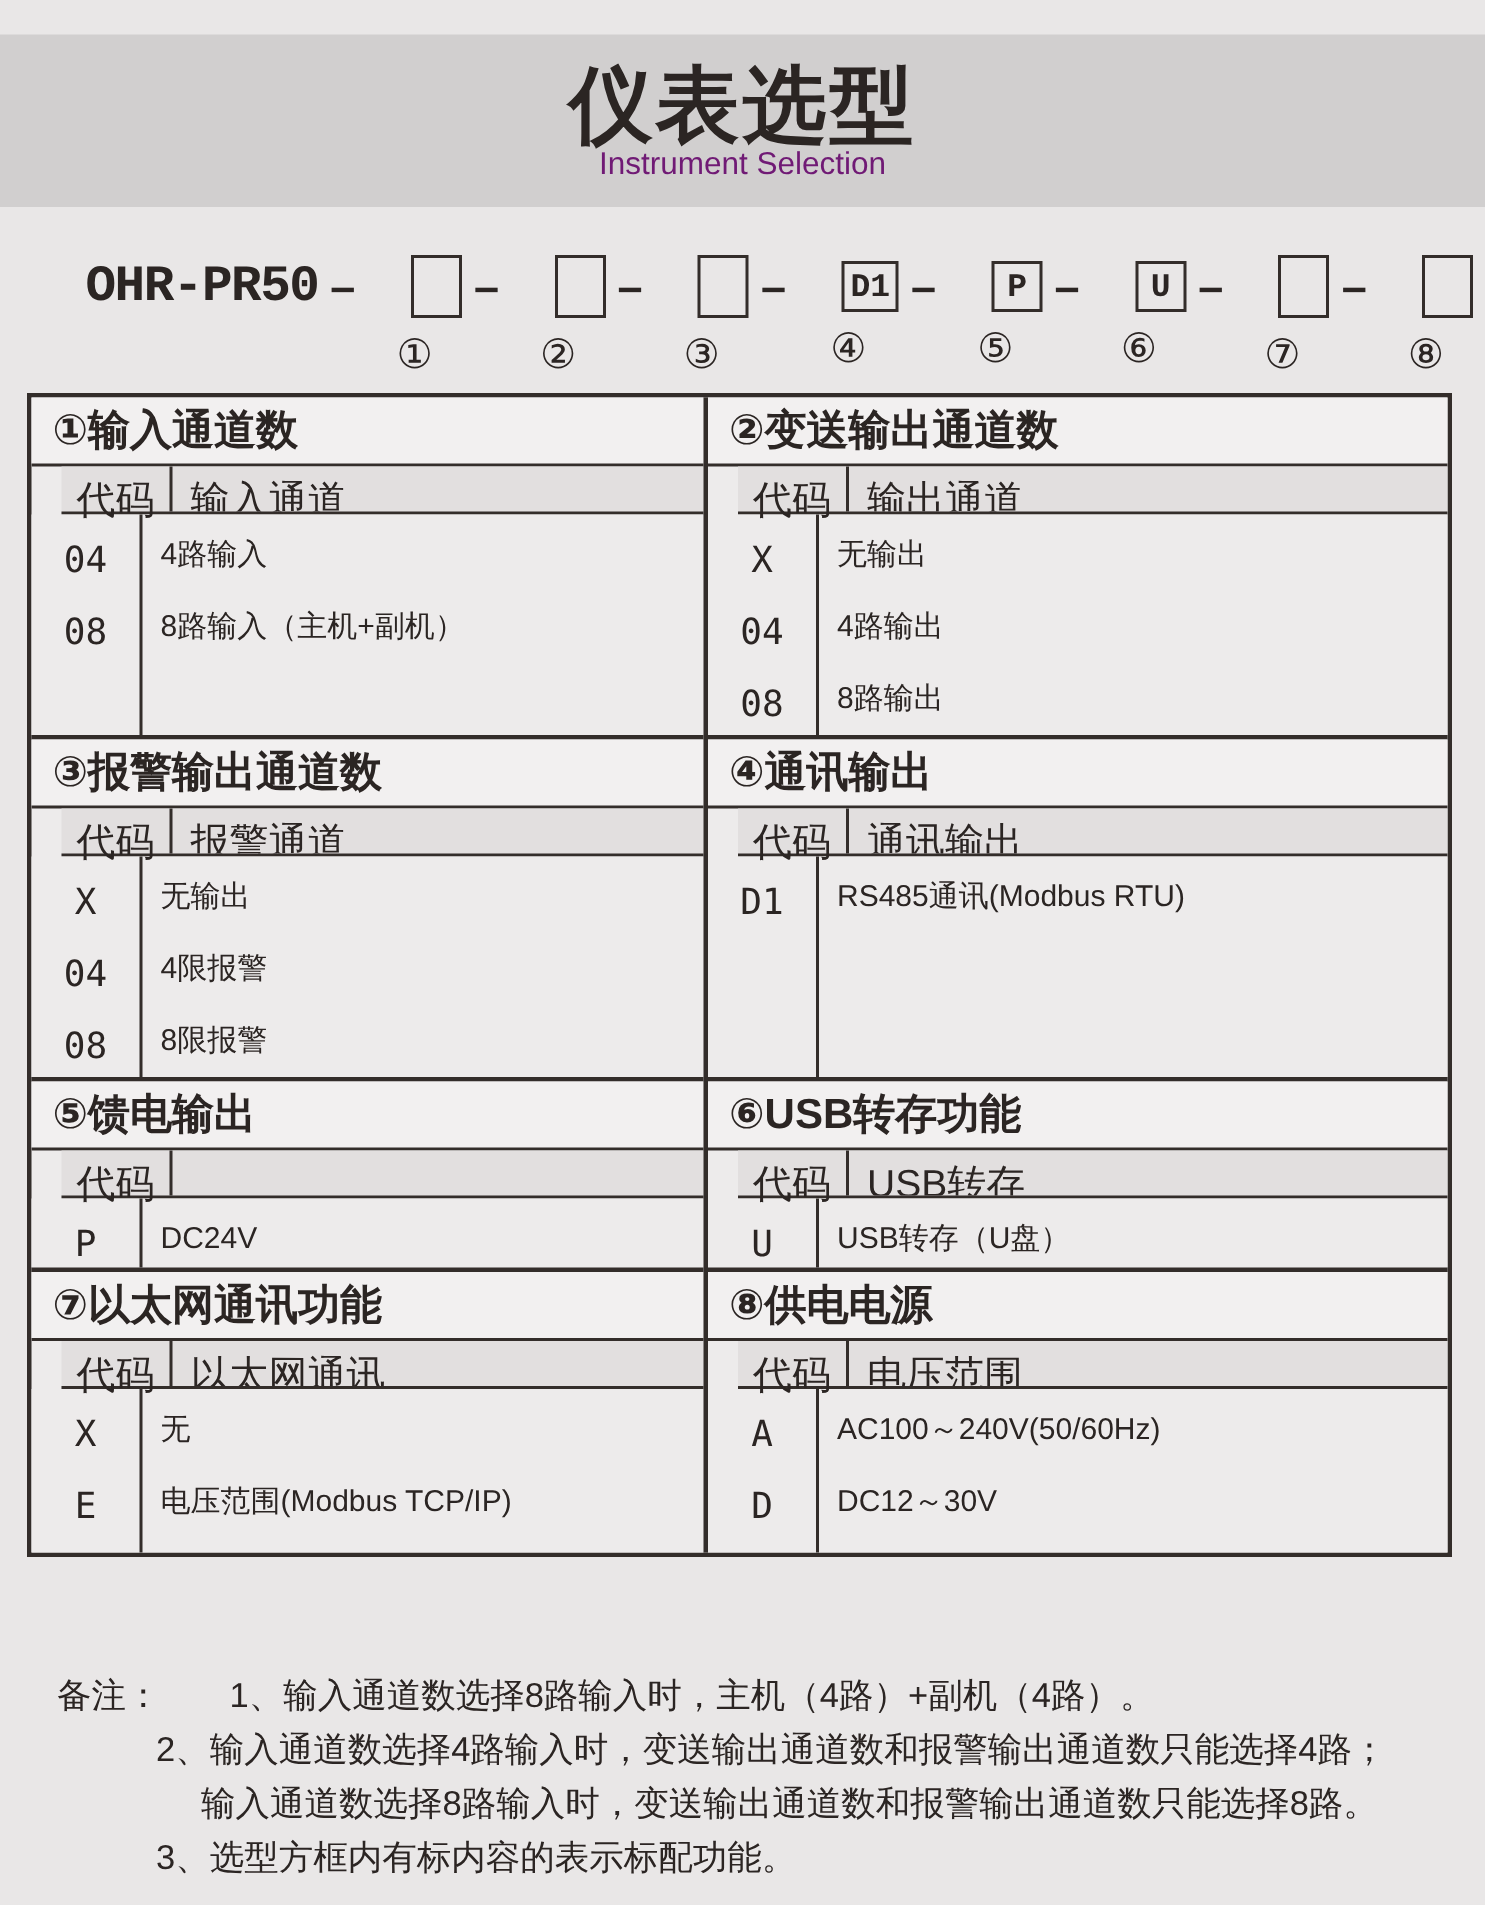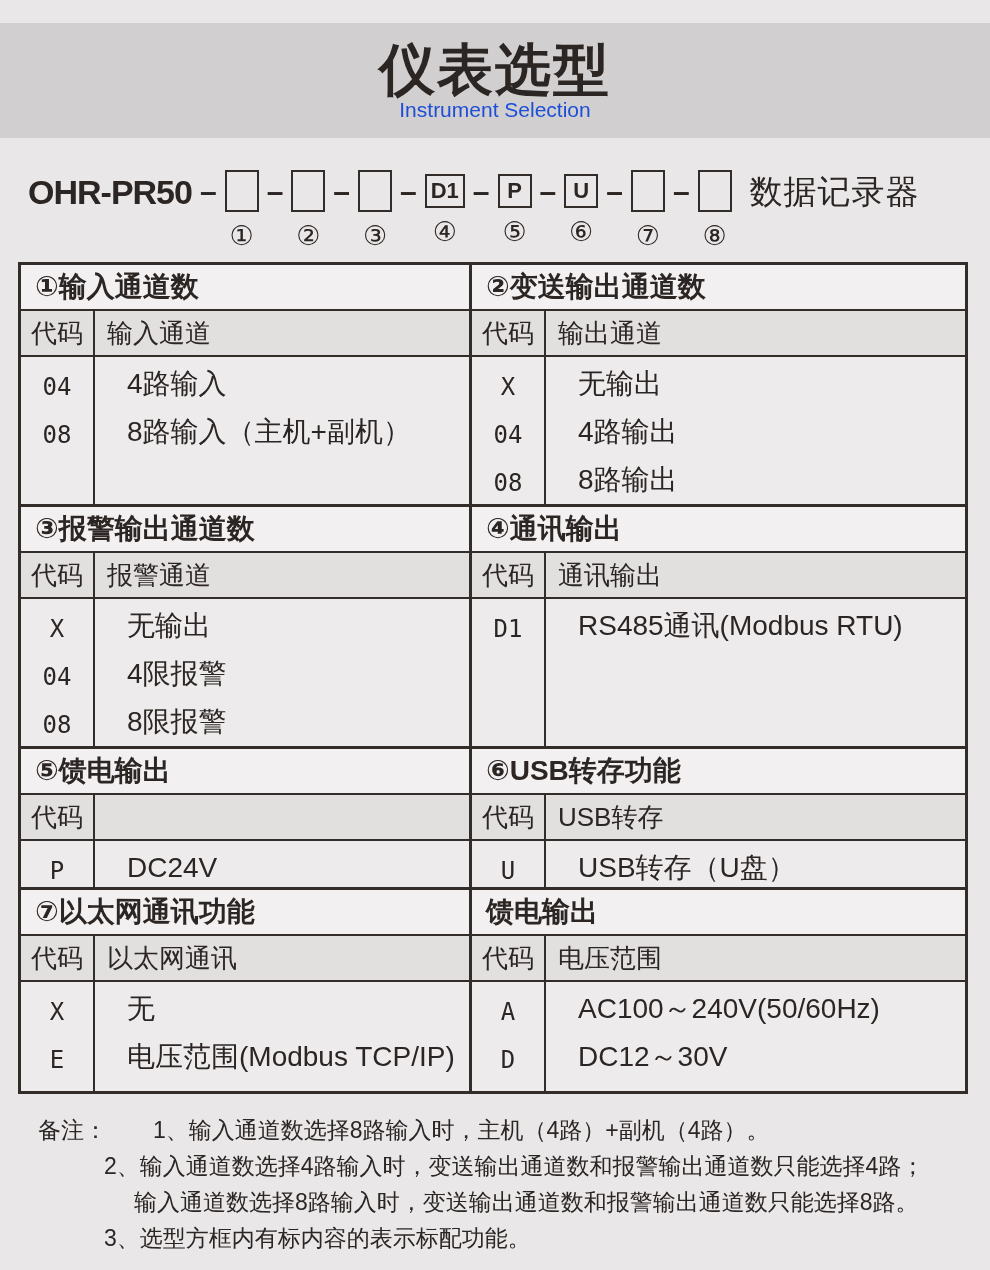--- a/index.html
+++ b/index.html
@@ -14,33 +14,33 @@
   *{margin:0;padding:0;box-sizing:border-box;}
   html,body{width:990px;}
   body{
     position:relative;
     width:990px;height:1270px;
     background:var(--bg);
     color:var(--ink);
     font-family:"Liberation Sans","DejaVu Sans",sans-serif;
     overflow:hidden;
   }
-  .mono{font-family:Liberation Sans, sans-serif;}
+  .mono{font-family:Liberation Mono, monospace;margin-left:29px;}
 
   
   .band{
     position:absolute;top:23px;left:0;width:990px;height:115px;
     background:var(--band);
     display:flex;flex-direction:column;align-items:center;justify-content:center;
   }
   .band .title{
     font-size:56px;font-weight:bold;letter-spacing:2px;line-height:60px;
   }
   .band .subtitle{
-    font-size:21px;line-height:24px;color:#1d4ed8;margin-top:-2px;
+    font-size:21px;line-height:24px;color:#701a75;margin-top:-2px;
   }
 
   
   .model-line{
     position:absolute;top:170px;left:28px;
     display:flex;align-items:flex-start;
   }
   .model-prefix{
     font-size:34px;font-weight:600;line-height:44px;letter-spacing:-1px;white-space:nowrap;
   }
@@ -70,43 +70,44 @@
   .half.right{flex:1;border-left:3px solid var(--line);}
   .section{border-top:3px solid var(--line);}
   .section:first-child{border-top:none;}
   .sec-title{
     height:46px;background:var(--title-bg);
     border-bottom:2px solid var(--line);
     font-size:28px;font-weight:bold;line-height:44px;
     padding-left:14px;white-space:nowrap;overflow:hidden;
   }
   .sec-header{
-    height:46px;background:var(--head-bg);
+    height:32px;background:var(--head-bg);
     border-bottom:2px solid var(--line);
     display:flex;
+    margin-left:20px;
   }
   .sec-header .code-col{
     width:74px;border-right:2px solid var(--line);
     text-align:center;font-size:26px;line-height:44px;
   }
   .sec-header .desc-col{
     flex:1;font-size:26px;line-height:44px;padding-left:12px;white-space:nowrap;overflow:hidden;
   }
   .sec-body{display:flex;background:var(--body-bg);}
   .sec-body .codes{
     width:74px;border-right:2px solid var(--line);
     display:flex;flex-direction:column;padding-top:6px;
   }
   .sec-body .descs{flex:1;display:flex;flex-direction:column;padding:3px 0 0 12px;}
   .sec-body .code-cell{
     height:48px;line-height:48px;text-align:center;
     font-size:24px;font-family:"DejaVu Sans Mono","Liberation Mono",monospace;
   }
   .sec-body .desc-cell{
-    height:48px;line-height:48px;font-size:28px;white-space:nowrap;overflow:hidden;margin-left:20px;
+    height:48px;line-height:48px;font-size:20px;white-space:nowrap;overflow:hidden;
   }
   .body-g1{height:147px;}
   .body-g2{height:147px;}
   .body-g3{height:46px;}
   .body-g4{height:109px;}
 
   
   .notes{
     position:absolute;top:1112px;left:38px;width:930px;
     font-size:23px;line-height:36px;
@@ -293,21 +294,21 @@
         <div class="codes">
             <div class="code-cell">U</div>
           </div>
         <div class="descs">
             <div class="desc-cell">USB转存（U盘）</div>
           </div>
       </div>
     </div>
 
     <div class="section">
-      <div class="sec-title">馈电输出</div>
+      <div class="sec-title">⑧供电电源</div>
       <div class="sec-header">
         <div class="code-col">代码</div>
         <div class="desc-col">电压范围</div>
       </div>
       <div class="sec-body body-g4">
         <div class="codes">
             <div class="code-cell">A</div>
             <div class="code-cell">D</div>
           </div>
         <div class="descs">

